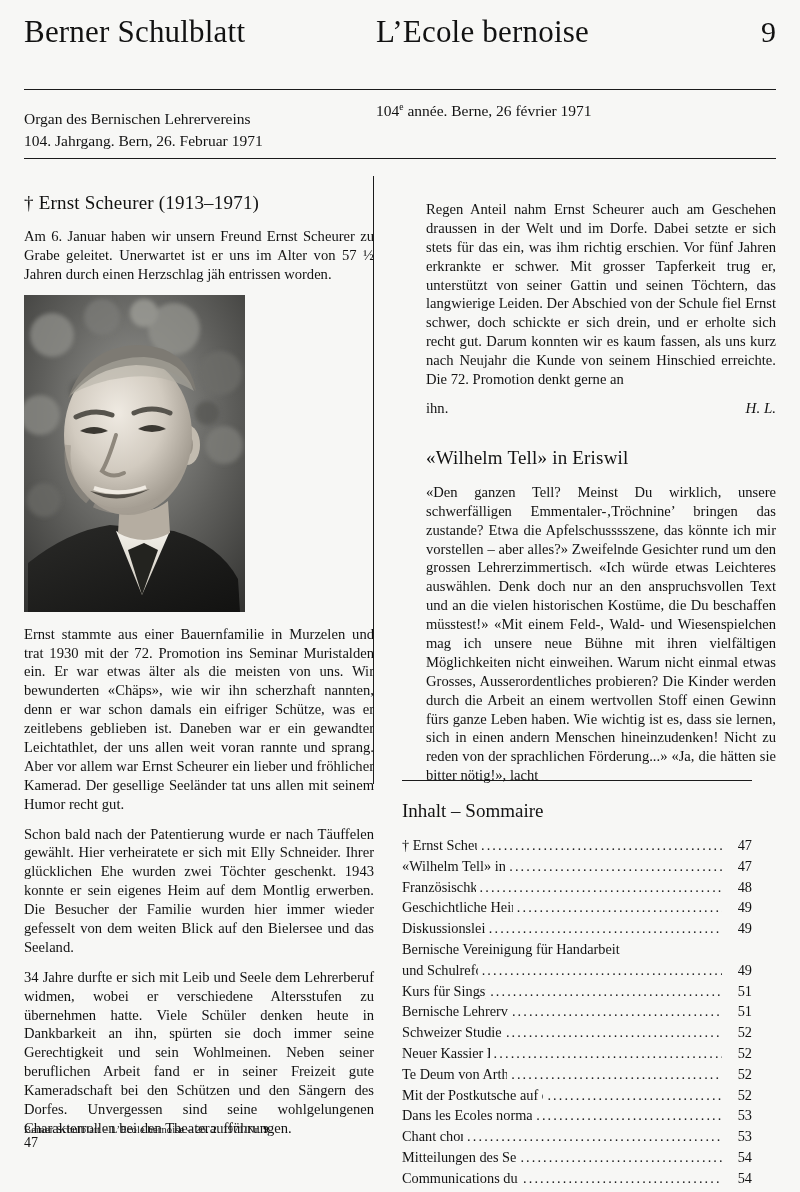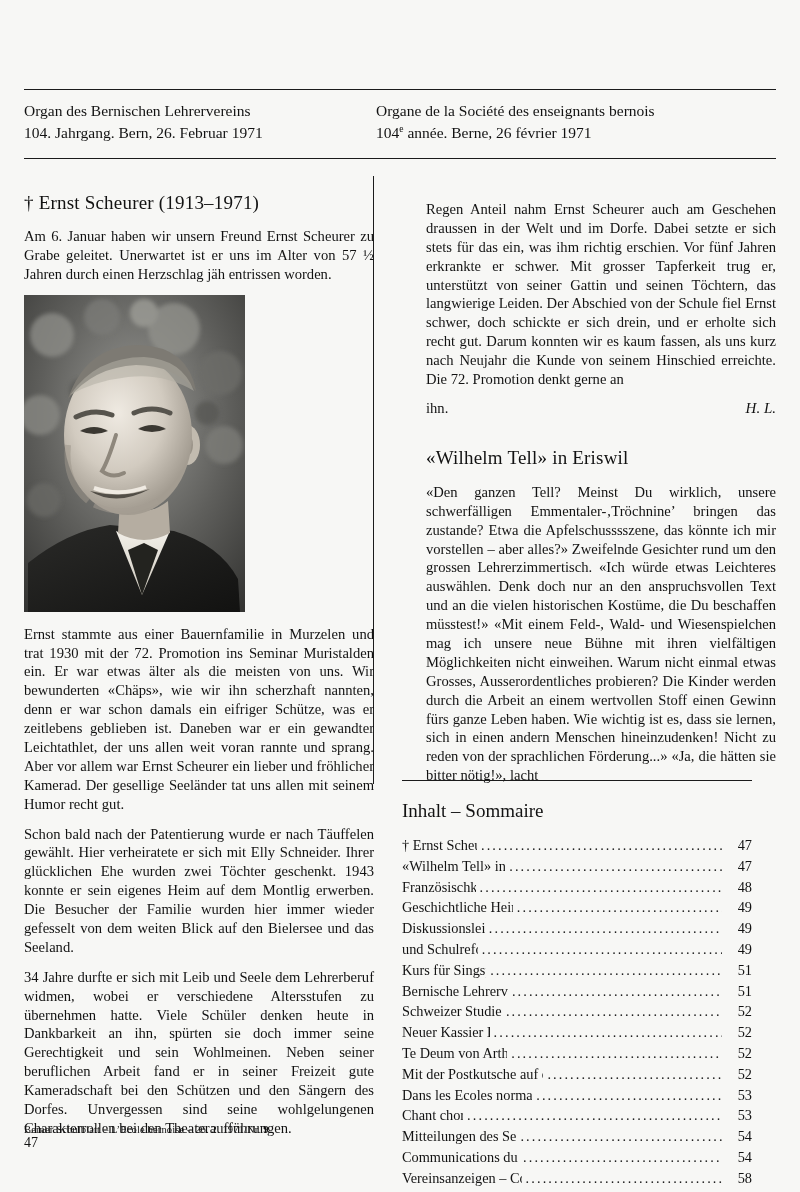--- a/index.html
+++ b/index.html
@@ -23,21 +23,21 @@
   .mh-num{font-size:30px;text-align:right;width:44px;}
 
   
   .rule{position:absolute;left:24px;width:752px;height:1px;background:#1b1b1b;}
   .rule.r1{top:89px;}
   .rule.r2{top:158px;}
 
   
   .band{position:absolute;left:24px;top:100px;width:752px;display:flex;}
   .band-col{font-size:15.5px;line-height:1.42;}
-  .band-col.left{width:352px;}
+  .band-col.left{width:352px;margin-top:8px;}
   .band-col.right{flex:1;}
   .band-col .l2{display:block;}
   sup{font-size:.62em;vertical-align:super;}
 
   
   .cols{position:absolute;left:24px;top:176px;width:752px;height:920px;}
   .col{position:absolute;top:0;width:350px;}
   .col.left{left:0;margin-top:16px;}
   .col.right{left:402px;margin-top:24px;}
   .vrule{position:absolute;left:373px;top:176px;width:1px;height:608px;background:#1b1b1b;}
@@ -94,30 +94,34 @@
   .footer-left b{font-weight:700;}
   .footer-right{font-size:14px;}
 
   .bold-n{font-weight:700;}
 </style>
 </head>
 <body>
 
 <div class="page">
 
+  <div class="masthead">
+    <div class="mh-left">Berner Schulblatt</div>
+    <div class="mh-right">L’Ecole bernoise</div>
+    <div class="mh-num">9</div>
+  </div>
 
   <div class="rule r1"></div>
 
   <div class="band">
     <div class="band-col left">
       <span>Organ des Bernischen Lehrervereins</span>
       <span class="l2">104. Jahrgang. Bern, 26. Februar 1971</span>
     </div>
     <div class="band-col right">
-      <span>Organe de la Société des enseignants bernois</span>
       <span class="l2"><span>104</span><sup>e</sup><span> année. Berne, 26 février 1971</span></span>
     </div>
   </div>
 
   <div class="rule r2"></div>
 
   <div class="vrule"></div>
 
   <div class="cols">
 
@@ -242,20 +246,23 @@
         <div class="toc-row">
           <span class="toc-label">Geschichtliche Heimatkunde</span>
           <span class="toc-dots"></span>
           <span class="toc-page">49</span>
         </div>
         <div class="toc-row">
           <span class="toc-label">Diskussionsleitung</span>
           <span class="toc-dots"></span>
           <span class="toc-page">49</span>
         </div>
+        <div class="toc-row nodots">
+          <span class="toc-label">Bernische Vereinigung für Handarbeit</span>
+        </div>
         <div class="toc-row">
           <span class="toc-label">und Schulreform</span>
           <span class="toc-dots"></span>
           <span class="toc-page">49</span>
         </div>
         <div class="toc-row">
           <span class="toc-label">Kurs für Singspiele</span>
           <span class="toc-dots"></span>
           <span class="toc-page">51</span>
         </div>

